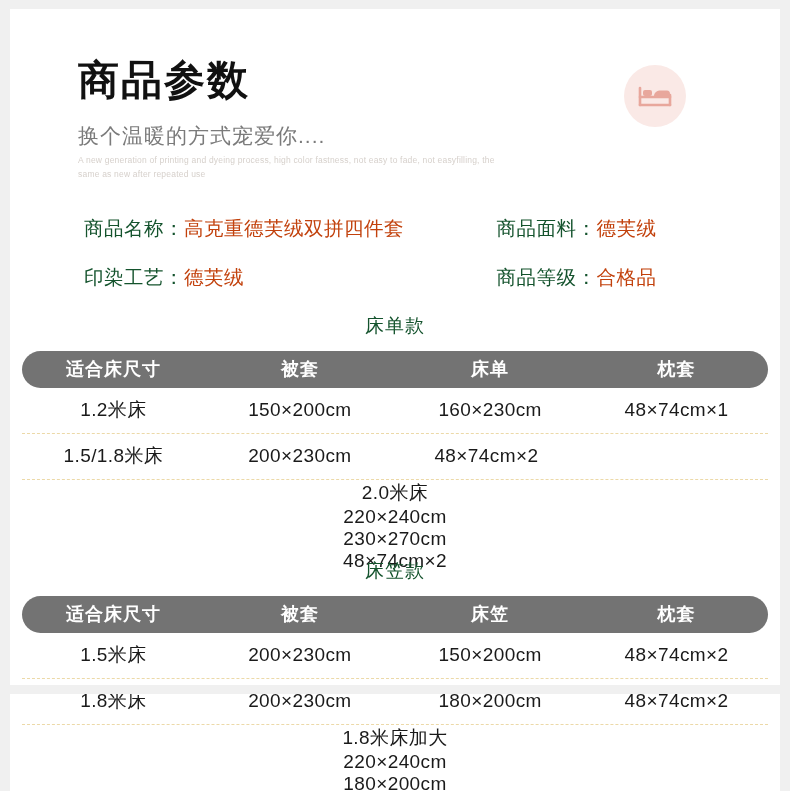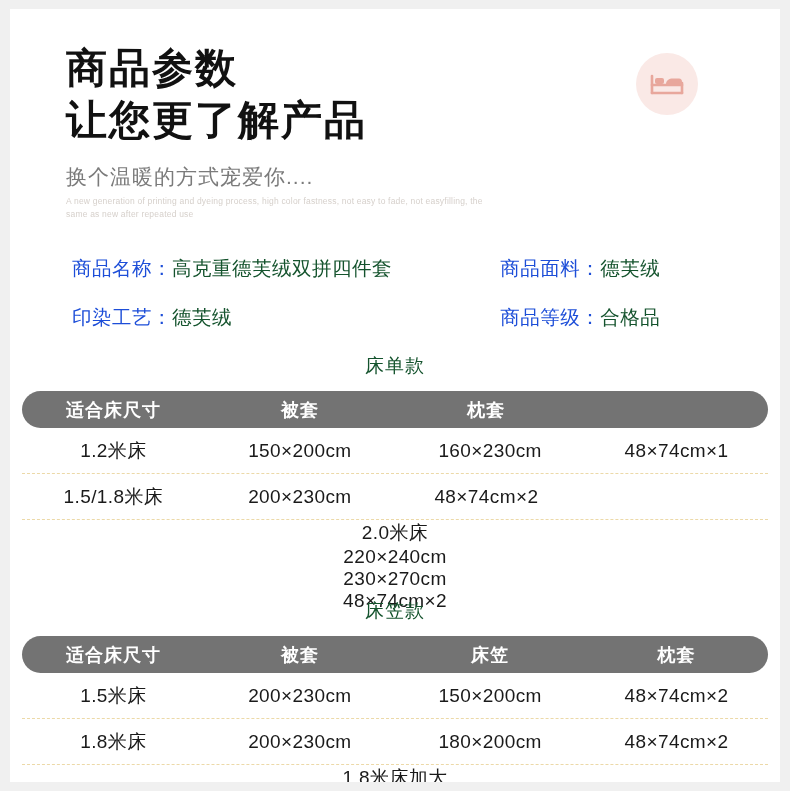--- a/index.html
+++ b/index.html
@@ -7,23 +7,23 @@
     width: 790px;
     height: 791px;
     background: #ffffff;
     font-family: "Liberation Sans", sans-serif;
     color: #1a1a1a;
     overflow: hidden;
     position: relative;
   }
   .page {
     width: 790px;
-    height: 791px;
+    height: 694px;
     position: relative;
-    padding: 0;
+    padding: 12px;
   }
 
   
   .header {
     position: relative;
     padding: 42px 0 0 66px;
   }
   .title-main {
     font-size: 41px;
     font-weight: bold;
@@ -72,22 +72,22 @@
     margin-bottom: 22px;
   }
   .info-cell {
     display: flex;
     align-items: baseline;
     font-size: 19.5px;
     letter-spacing: 0.5px;
   }
   .info-cell.left { width: 440px; }
   .info-cell.right { width: 230px; }
-  .info-label { color: #1d4ed8; white-space: nowrap; }
-  .info-value { color: #14532d; }
+  .info-label { color: #14532d; white-space: nowrap; }
+  .info-value { color: #c2410c; }
 
   
   .section-title {
     text-align: center;
     color: #14532d;
     font-size: 19px;
     font-weight: normal;
     letter-spacing: 1px;
     margin-top: 10px;
     margin-bottom: 12px;
@@ -154,21 +154,20 @@
 <div class="page">
 
   <div class="edge-top"></div>
   <div class="edge l"></div>
   <div class="edge r"></div>
   <div class="edge-bot"></div>
 
   <div class="header">
     <div class="title-main">
       <div>商品参数</div>
-      <div>让您更了解产品</div>
     </div>
     <div class="subtitle">换个温暖的方式宠爱你....</div>
     <div class="subtitle-en">A new generation of printing and dyeing process, high color fastness, not easy to fade, not easy filling, the same as new after repeated use</div>
 
     <div class="badge">
       <span>
         <svg width="34" height="24" viewBox="0 0 34 24">
           <path d="M2 4 L2 21" stroke="#e8a79c" stroke-width="2.6" stroke-linecap="round" fill="none"></path>
           <path d="M32 11 L32 21" stroke="#e8a79c" stroke-width="2.6" stroke-linecap="round" fill="none"></path>
           <path d="M2 21 L32 21" stroke="#e8a79c" stroke-width="2.6" stroke-linecap="round" fill="none"></path>
@@ -201,20 +200,21 @@
         <span class="info-value">合格品</span>
       </div>
     </div>
   </div>
 
   <div class="section-title">床单款</div>
   <div class="table">
     <div class="t-head">
       <div class="c0">适合床尺寸</div>
       <div class="c1">被套</div>
+      <div class="c2">床单</div>
       <div class="c3">枕套</div>
     </div>
     <div class="t-row">
       <div class="c0">1.2米床</div>
       <div class="c1">150×200cm</div>
       <div class="c2">160×230cm</div>
       <div class="c3">48×74cm×1</div>
     </div>
     <div class="t-row">
       <div class="c0">1.5/1.8米床</div>

